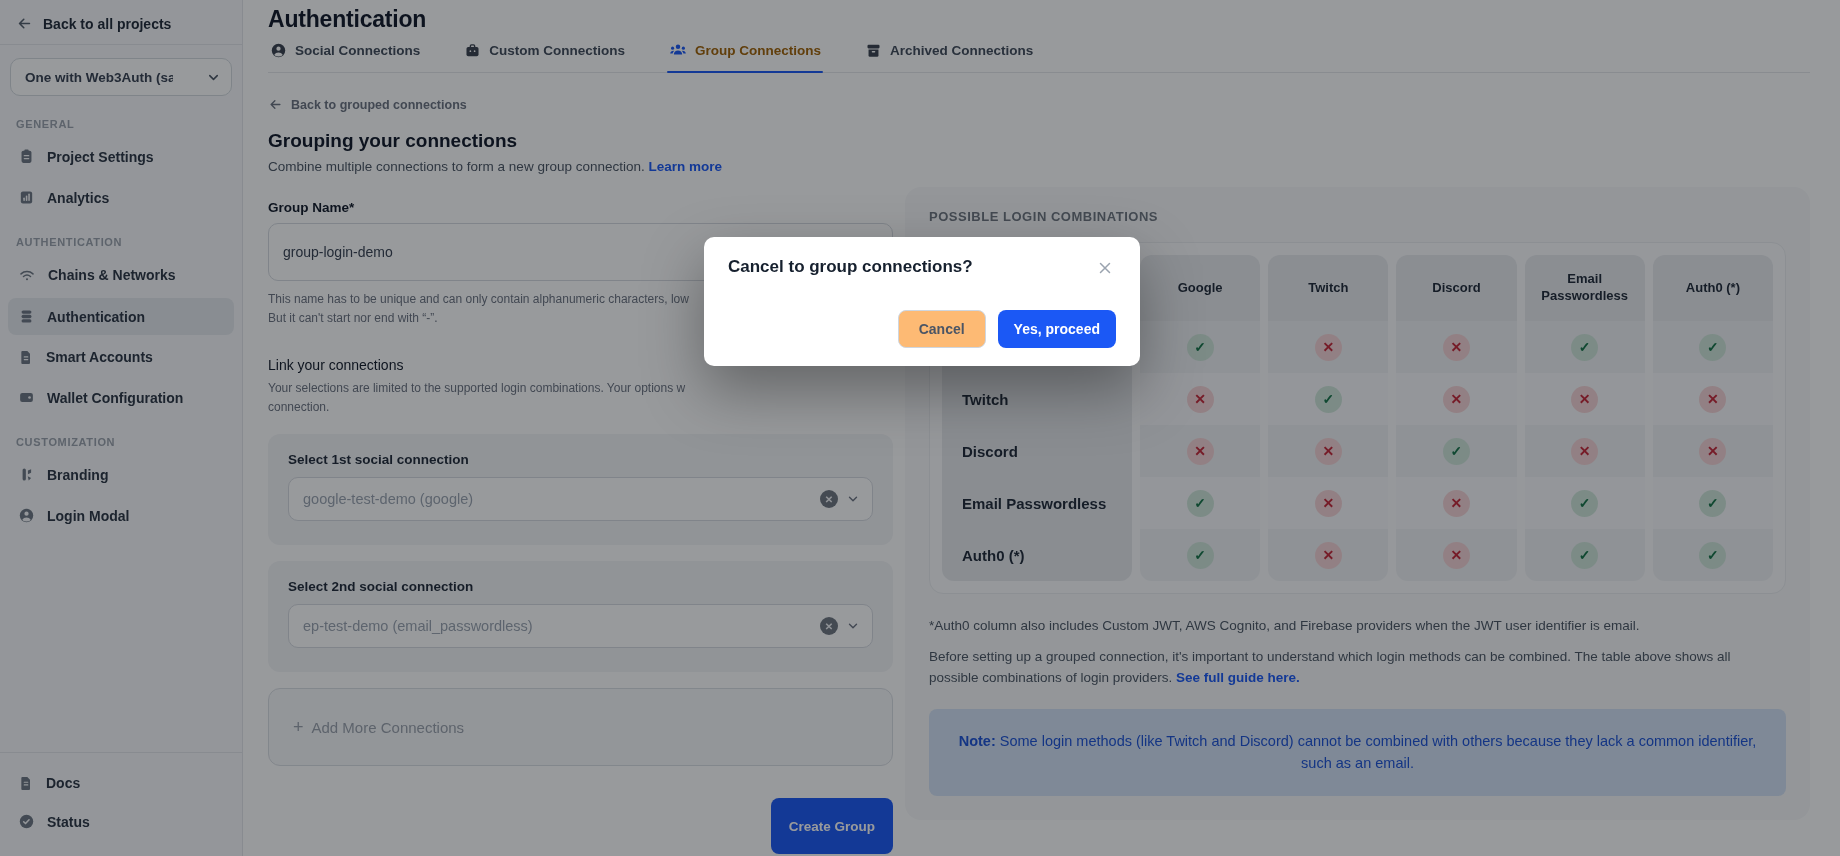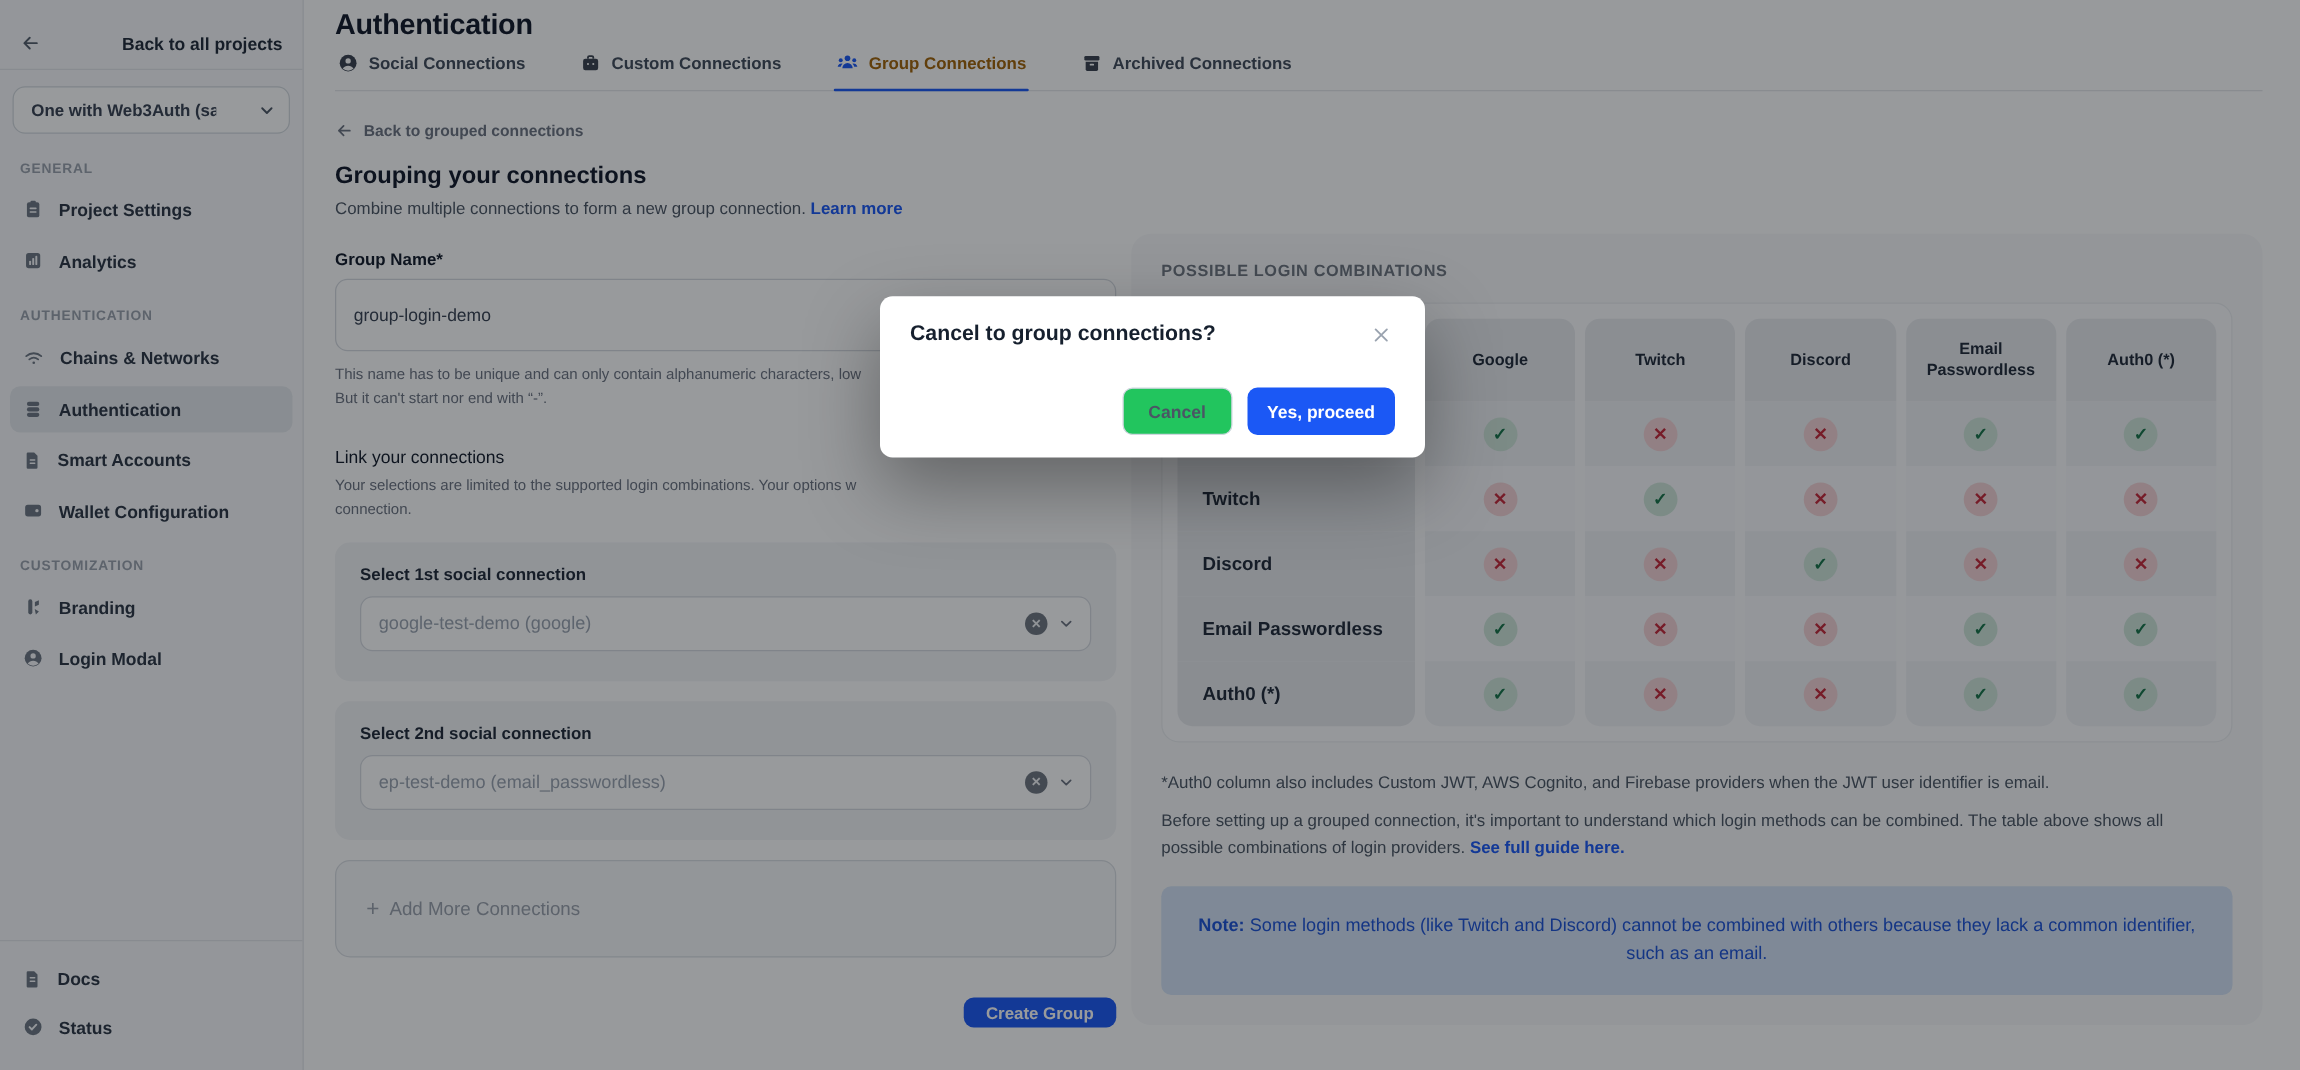--- a/index.html
+++ b/index.html
@@ -1,21 +1,21 @@
 <!DOCTYPE html>
 <html><head>
 <meta charset="utf-8">
 <style>
   * { margin:0; padding:0; box-sizing:border-box; }
   html,body { width:1840px; height:856px; }
   body { font-family:"Liberation Sans", sans-serif; background:#fff; position:relative; overflow:hidden; color:#1f2937; }
 
   
   .sidebar { position:absolute; left:0; top:0; width:243px; height:856px; background:#f8f9fb; border-right:1px solid #e3e6ea; display:flex; flex-direction:column; }
-  .side-back { display:flex; align-items:center; gap:10px; padding:26px 16px 12px; font-size:14px; font-weight:700; color:#1f2937;justify-content:space-between; }
+  .side-back { display:flex; align-items:center; gap:10px; padding:15px 16px 12px; font-size:14px; font-weight:700; color:#1f2937; }
   .side-back svg { color:#545d6b; }
   .side-divider { border-top:1px solid #e3e6ea; }
   .proj-select { margin:13px 10px 4px; height:38px; background:#fff; border:1px solid #d4d9df; border-radius:10px; display:flex; align-items:center; padding:0 10px 0 14px; font-size:13.5px; font-weight:600; color:#374151; }
   .proj-select .ptxt { white-space:nowrap; overflow:hidden; max-width:148px; }
   .proj-select svg { margin-left:auto; color:#4b5563; flex:none; }
   .side-section { font-size:11px; font-weight:700; letter-spacing:.06em; color:#9aa1ac; padding:18px 16px 6px; }
   .side-item { display:flex; align-items:center; gap:12px; margin:2px 8px; padding:10px 10px; border-radius:8px; font-size:14px; font-weight:600; color:#2b3544; cursor:pointer; }
   .side-item svg { color:#6d7683; flex:none; }
   .side-item.active { background:#e6e9ee; }
   .side-footer { margin-top:auto; padding:10px 0 14px; border-top:1px solid #e3e6ea; }
@@ -45,21 +45,21 @@
   .conn-card { margin-top:18px; background:#f3f4f7; border-radius:12px; padding:18px 20px 24px; }
   .conn-card + .conn-card { margin-top:16px; }
   .card-label { font-size:13.5px; font-weight:700; color:#1f2937; }
   .select { margin-top:10px; height:44px; background:#fff; border:1px solid #d6dae0; border-radius:10px; display:flex; align-items:center; padding:0 12px 0 14px; font-size:14.5px; color:#9aa3b0; cursor:pointer; }
   .select .sicons { margin-left:auto; display:flex; align-items:center; gap:8px; }
   .clear-ic { width:18px; height:18px; border-radius:50%; background:#6f7680; color:#f3f4f7; display:flex; align-items:center; justify-content:center; font-size:10px; font-weight:700; }
   .select svg.chev { color:#6b7280; }
   .add-more { margin-top:16px; border:1px solid #dadee3; background:#f7f8fa; border-radius:12px; height:78px; display:flex; align-items:center; padding:0 24px; color:#9aa1ac; font-size:15px; cursor:pointer; }
   .add-more .plus { font-size:18px; margin-right:8px; font-weight:400; }
   .form-actions { display:flex; justify-content:flex-end; margin-top:32px; }
-  .btn-primary { background:#1b58f5; color:#fff; border:none; border-radius:8px; height:24px; padding:0 18px; font-size:13.5px; font-weight:600; font-family:inherit; cursor:pointer; }
+  .btn-primary { background:#1b58f5; color:#fff; border:none; border-radius:8px; height:56px; padding:0 18px; font-size:13.5px; font-weight:600; font-family:inherit; cursor:pointer; }
 
   
   .right-col { flex:1; margin-left:12px; margin-top:114px; }
   .right-card { background:#f8f9fa; border-radius:16px; padding:22px 24px 24px; }
   .combos-head { font-size:13px; font-weight:700; letter-spacing:.04em; color:#6f7680; }
   .table-card { margin-top:18px; background:#fbfbfd; border:1px solid #ebedf0; border-radius:14px; padding:12px; }
   .combo-grid { display:grid; grid-template-columns:190px repeat(5, 1fr); column-gap:8px; }
   .cell { display:flex; align-items:center; justify-content:center; }
   .cell.head { height:66px; background:#e8eaee; border-radius:12px 12px 0 0; font-size:13px; font-weight:700; color:#1f2937; text-align:center; line-height:1.3; padding:0 8px; }
   .cell.rowlab { background:#e7e9ed; justify-content:flex-start; padding-left:20px; font-size:15px; font-weight:700; color:#1f2937; height:52px; }
@@ -79,21 +79,21 @@
   
   .overlay { position:absolute; inset:0; background:rgba(10,14,20,.42); z-index:50; }
   .modal { position:absolute; left:704px; top:237px; width:436px; background:#fff; border-radius:10px; box-shadow:0 24px 60px rgba(0,0,0,.35); z-index:60; }
   .modal-head { padding:20px 24px 15px; display:flex; align-items:flex-start; }
   .modal-title { font-size:17px; font-weight:700; color:#16202e; }
   .modal-close { margin-left:auto; color:#9aa3af; cursor:pointer; line-height:0; padding:2px; }
   .modal-body { border-top:1px solid #e9ecef; border-bottom:1px solid #e9ecef; padding:22px 24px 22px; }
   .modal-text { font-size:15px; color:#8b95a4; line-height:1.55; }
   .modal-q { margin-top:18px; font-size:15px; font-weight:700; color:#44505f; }
   .modal-foot { padding:16px 24px 18px; display:flex; justify-content:flex-end; gap:12px; }
-  .btn-cancel { background:#22c55e; border:1px solid #cfd6df; color:#4b5565; border-radius:8px; height:38px; padding:0 20px; font-size:14px; font-weight:600; font-family:inherit; cursor:pointer; }
+  .btn-cancel { background:#fdba74; border:1px solid #cfd6df; color:#4b5565; border-radius:8px; height:38px; padding:0 20px; font-size:14px; font-weight:600; font-family:inherit; cursor:pointer; }
   .btn-confirm { background:#1b58f5; border:none; color:#fff; border-radius:8px; height:38px; padding:0 16px; font-size:14px; font-weight:600; font-family:inherit; cursor:pointer; }
 </style>
 </head>
 <body>
 
 <aside class="sidebar">
   <div class="side-back">
     <svg width="17" height="17" viewBox="0 0 24 24" fill="none" stroke="currentColor" stroke-width="2.2" stroke-linecap="round" stroke-linejoin="round">
         <path d="M19 12H5M11 18l-6-6 6-6"></path>
       </svg>

